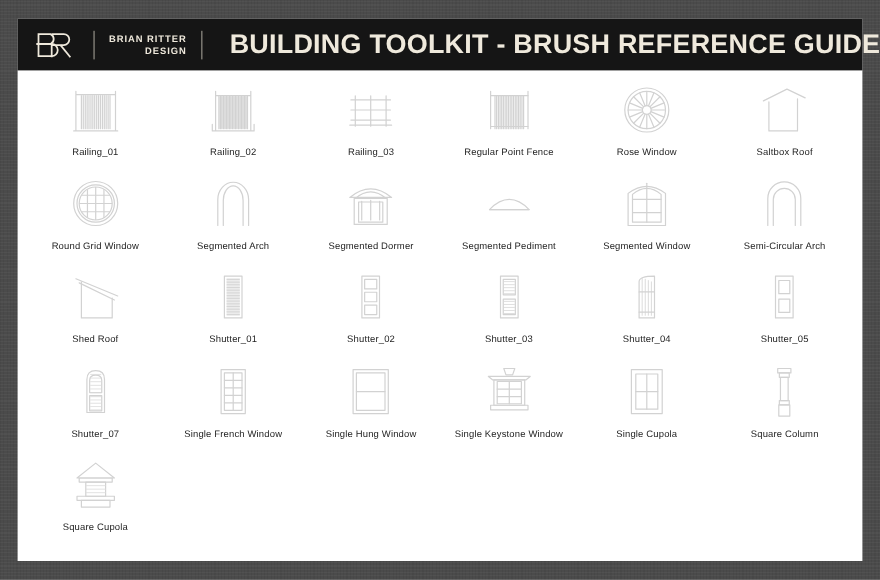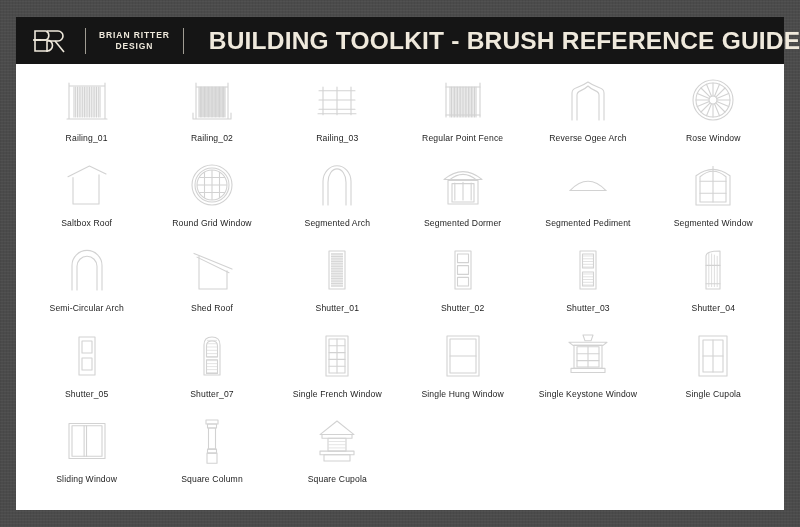--- a/index.html
+++ b/index.html
@@ -38,21 +38,21 @@
   .divider{
     width:1px;height:26px;background:#cfcabd;opacity:.75;
     margin:0 13px;flex:0 0 auto;
   }
   .brand-text{
     color:#efe9dc;
     font-size:8.5px;
     font-weight:bold;
     letter-spacing:.9px;
     line-height:11px;
-    text-align:center;
+    text-align:right;
     white-space:nowrap;
     flex:0 0 auto;
   }
   .title{
     color:#efe9dc;
     font-weight:bold;
     font-size:24.5px;
     letter-spacing:.2px;
     white-space:nowrap;
     margin-left:12px;
@@ -201,29 +201,20 @@
             <line x1="35.5" y1="10" x2="35.5" y2="40" stroke="#d2d2d2" fill="none" stroke-width="1.1" stroke-linejoin="round" stroke-linecap="round"></line>
             <line x1="37.0" y1="10" x2="37.0" y2="40" stroke="#d2d2d2" fill="none" stroke-width="1.1" stroke-linejoin="round" stroke-linecap="round"></line>
     <path d="M7 6 V40 M41 6 V40" stroke="#d2d2d2" fill="none" stroke-width="1.1" stroke-linejoin="round" stroke-linecap="round"></path>
           </svg>
         </div>
         <div class="label">Regular Point Fence</div>
       </div>
       <div class="cell">
         <div class="icon-wrap">
           <svg width="48" height="46" viewBox="0 0 48 46">
-    <path d="M8 43 V16 C8 10 14 12 24 5 C34 12 40 10 40 16 V43" stroke="#d2d2d2" fill="none" stroke-width="1.1" stroke-linejoin="round" stroke-linecap="round"></path>
-    <path d="M13 43 V18 C13 13 18 15 24 9 C30 15 35 13 35 18 V43" stroke="#d2d2d2" fill="none" stroke-width="1.1" stroke-linejoin="round" stroke-linecap="round"></path>
-          </svg>
-        </div>
-        <div class="label">Reverse Ogee Arch</div>
-      </div>
-      <div class="cell">
-        <div class="icon-wrap">
-          <svg width="48" height="46" viewBox="0 0 48 46">
             <circle cx="24" cy="23" r="20" stroke="#d2d2d2" fill="none" stroke-width="1.1" stroke-linejoin="round" stroke-linecap="round"></circle>
             <circle cx="24" cy="23" r="17" stroke="#d2d2d2" fill="none" stroke-width="1.1" stroke-linejoin="round" stroke-linecap="round"></circle>
             <circle cx="24" cy="23" r="4" stroke="#d2d2d2" fill="none" stroke-width="1.1" stroke-linejoin="round" stroke-linecap="round"></circle>
             <line x1="28.0" y1="23.0" x2="41.0" y2="23.0" stroke="#d2d2d2" fill="none" stroke-width="1.1" stroke-linejoin="round" stroke-linecap="round"></line>
             <line x1="27.7" y1="24.5" x2="39.7" y2="29.5" stroke="#d2d2d2" fill="none" stroke-width="1.1" stroke-linejoin="round" stroke-linecap="round"></line>
             <line x1="26.8" y1="25.8" x2="36.0" y2="35.0" stroke="#d2d2d2" fill="none" stroke-width="1.1" stroke-linejoin="round" stroke-linecap="round"></line>
             <line x1="25.5" y1="26.7" x2="30.5" y2="38.7" stroke="#d2d2d2" fill="none" stroke-width="1.1" stroke-linejoin="round" stroke-linecap="round"></line>
             <line x1="24.0" y1="27.0" x2="24.0" y2="40.0" stroke="#d2d2d2" fill="none" stroke-width="1.1" stroke-linejoin="round" stroke-linecap="round"></line>
             <line x1="22.5" y1="26.7" x2="17.5" y2="38.7" stroke="#d2d2d2" fill="none" stroke-width="1.1" stroke-linejoin="round" stroke-linecap="round"></line>
             <line x1="21.2" y1="25.8" x2="12.0" y2="35.0" stroke="#d2d2d2" fill="none" stroke-width="1.1" stroke-linejoin="round" stroke-linecap="round"></line>
@@ -476,31 +467,20 @@
     <rect x="14" y="7" width="20" height="32" stroke="#d2d2d2" fill="none" stroke-width="1.1" stroke-linejoin="round" stroke-linecap="round"></rect>
     <line x1="24" y1="7" x2="24" y2="39" stroke="#d2d2d2" fill="none" stroke-width="1.1" stroke-linejoin="round" stroke-linecap="round"></line>
     <line x1="14" y1="23" x2="34" y2="23" stroke="#d2d2d2" fill="none" stroke-width="1.1" stroke-linejoin="round" stroke-linecap="round"></line>
           </svg>
         </div>
         <div class="label">Single Cupola</div>
       </div>
       <div class="cell">
         <div class="icon-wrap">
           <svg width="48" height="46" viewBox="0 0 48 46">
-    <rect x="6" y="5.52" width="36" height="34.96" stroke="#d2d2d2" fill="none" stroke-width="1.1" stroke-linejoin="round" stroke-linecap="round"></rect>
-    <rect x="9" y="7.82" width="30" height="30.360000000000003" stroke="#d2d2d2" fill="none" stroke-width="1.1" stroke-linejoin="round" stroke-linecap="round"></rect>
-    <line x1="21.12" y1="7.82" x2="21.12" y2="38.18" stroke="#d2d2d2" fill="none" stroke-width="1.1" stroke-linejoin="round" stroke-linecap="round"></line>
-    <line x1="23.52" y1="7.82" x2="23.52" y2="38.18" stroke="#d2d2d2" fill="none" stroke-width="1.1" stroke-linejoin="round" stroke-linecap="round"></line>
-          </svg>
-        </div>
-        <div class="label">Sliding Window</div>
-      </div>
-      <div class="cell">
-        <div class="icon-wrap">
-          <svg width="48" height="46" viewBox="0 0 48 46">
     <rect x="18" y="2" width="12" height="4" stroke="#d2d2d2" fill="none" stroke-width="1.1" stroke-linejoin="round" stroke-linecap="round"></rect>
     <rect x="19.5" y="6" width="9" height="4" stroke="#d2d2d2" fill="none" stroke-width="1.1" stroke-linejoin="round" stroke-linecap="round"></rect>
     <rect x="20.5" y="10" width="7" height="21.16" stroke="#d2d2d2" fill="none" stroke-width="1.1" stroke-linejoin="round" stroke-linecap="round"></rect>
     <rect x="19.5" y="31.16" width="9" height="4" stroke="#d2d2d2" fill="none" stroke-width="1.1" stroke-linejoin="round" stroke-linecap="round"></rect>
     <rect x="19" y="35.16" width="10" height="10.12" stroke="#d2d2d2" fill="none" stroke-width="1.1" stroke-linejoin="round" stroke-linecap="round"></rect>
           </svg>
         </div>
         <div class="label">Square Column</div>
       </div>
       <div class="cell">

